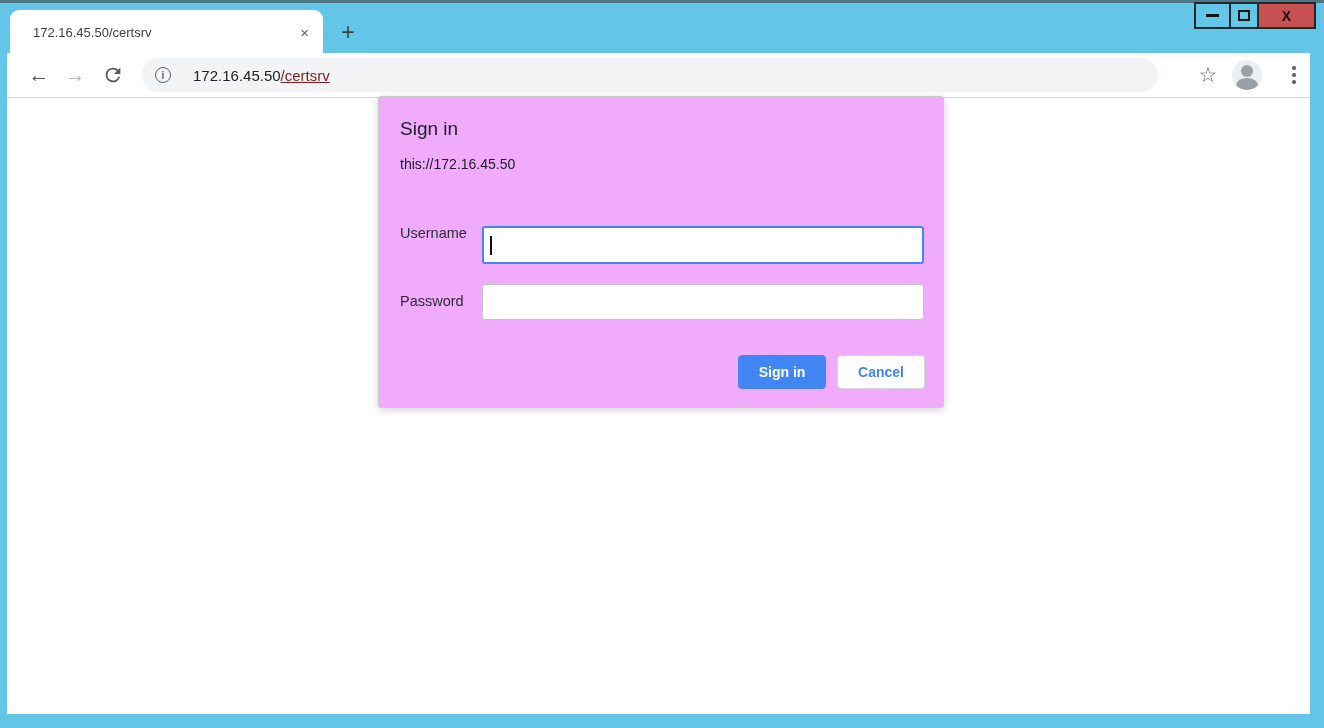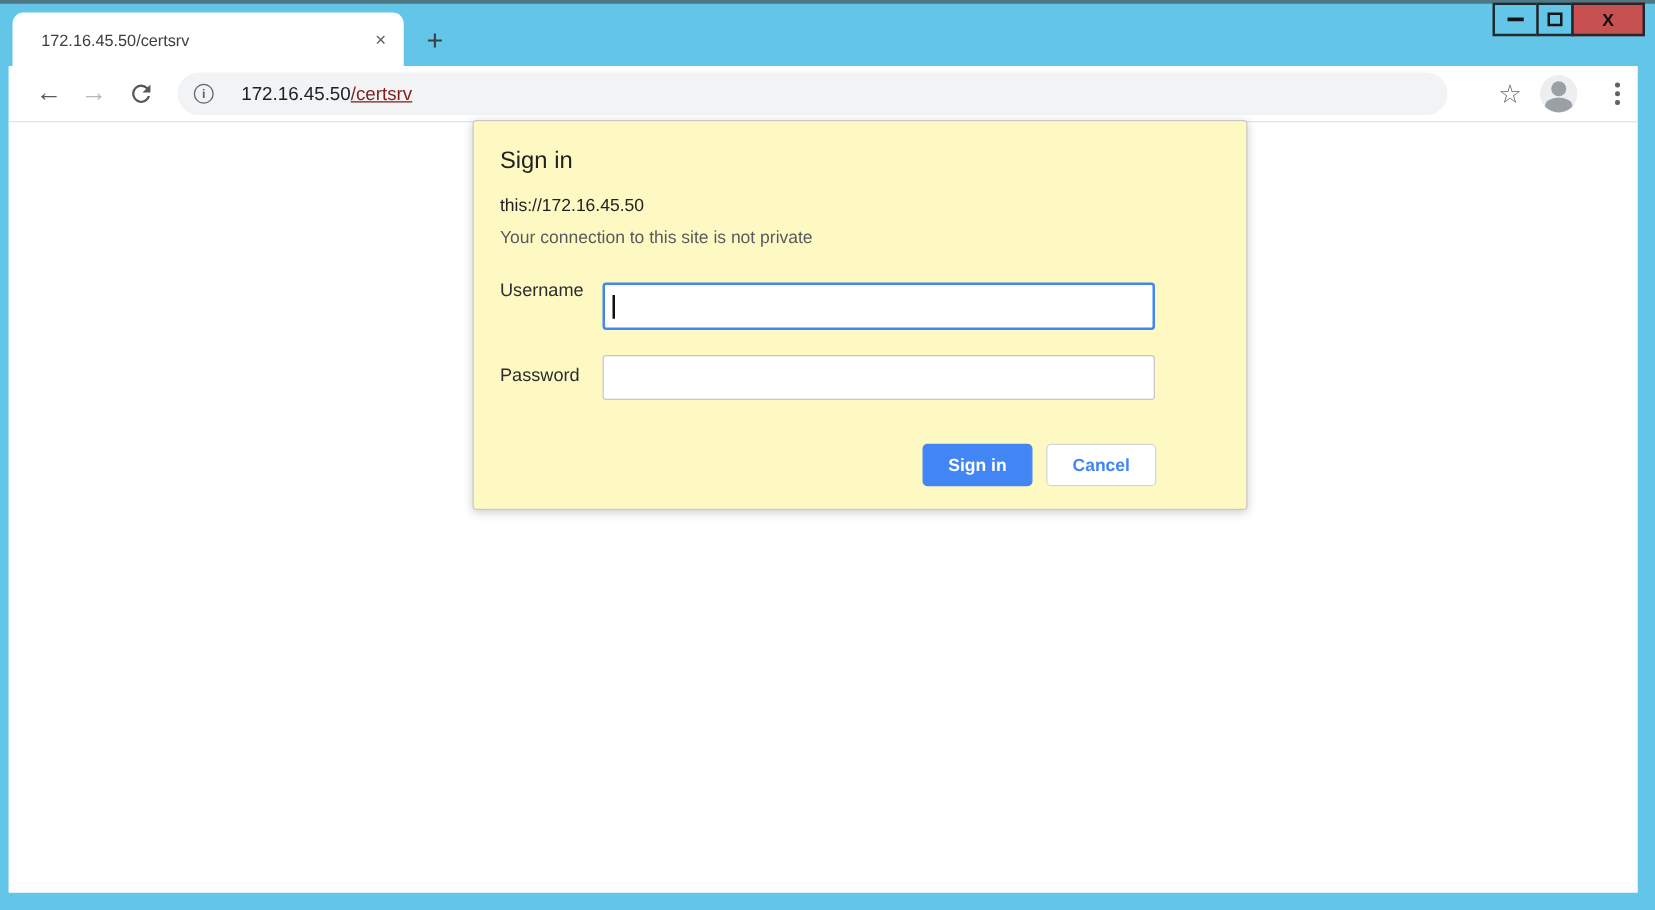--- a/index.html
+++ b/index.html
@@ -68,22 +68,22 @@
   .avatar .head { position:absolute; left:9px; top:5px; width:12px; height:12px; border-radius:50%; background:#9aa0a6; }
   .avatar .bodyshape { position:absolute; left:4px; top:18px; width:22px; height:14px; border-radius:50%; background:#9aa0a6; }
   .menu-dots { position:absolute; left:1274px; top:0; height:44px; width:26px;
     display:flex; flex-direction:column; align-items:center; justify-content:center; gap:3.5px; }
   .menu-dots i { width:3.5px; height:3.5px; border-radius:50%; background:#5f6368; display:block; }
 
   .page-content { position:relative; width:100%; height:616px; background:#ffffff; }
 
   
   .dialog {
-    position:absolute; left:378px; top:96px; width:620px; height:312px;
-    background:#fef9c3; border:1px solid #c9c9c9; border-radius:3px;
+    position:absolute; left:378px; top:96px; width:566px; height:312px;
+    background:#f0abfc; border:1px solid #c9c9c9; border-radius:3px;
     box-shadow:0 2px 8px rgba(0,0,0,0.18); z-index:20;
   }
   .dlg-title { position:absolute; left:21px; top:21px; font-size:19px; color:#202124; }
   .dlg-origin { position:absolute; left:21px; top:59px; font-size:14px; color:#202124; }
   .dlg-warning { position:absolute; left:21px; top:84px; font-size:14px; color:#575b5e; }
   .fld-label { position:absolute; left:21px; font-size:14.5px; color:#2b2e31; }
   .lbl-user { top:128px; }
   .lbl-pass { top:196px; }
   .fld-input {
     position:absolute; left:103px; width:442px; height:38px;
@@ -150,21 +150,20 @@
         <i></i>
         <i></i>
     </div>
   </div>
   <div class="page-content"></div>
 </div>
 
 <div class="dialog">
   <div class="dlg-title">Sign in</div>
   <div class="dlg-origin">this://172.16.45.50</div>
-  <div class="dlg-warning">Your connection to this site is not private</div>
 
   <label class="fld-label lbl-user">Username</label>
   <input class="fld-input inp-user" type="text" value="" style="">
   <div class="caret"></div>
 
   <label class="fld-label lbl-pass">Password</label>
   <input class="fld-input inp-pass" type="password" value="" style="">
 
   <div class="btn btn-signin">Sign in</div>
   <div class="btn btn-cancel">Cancel</div>

